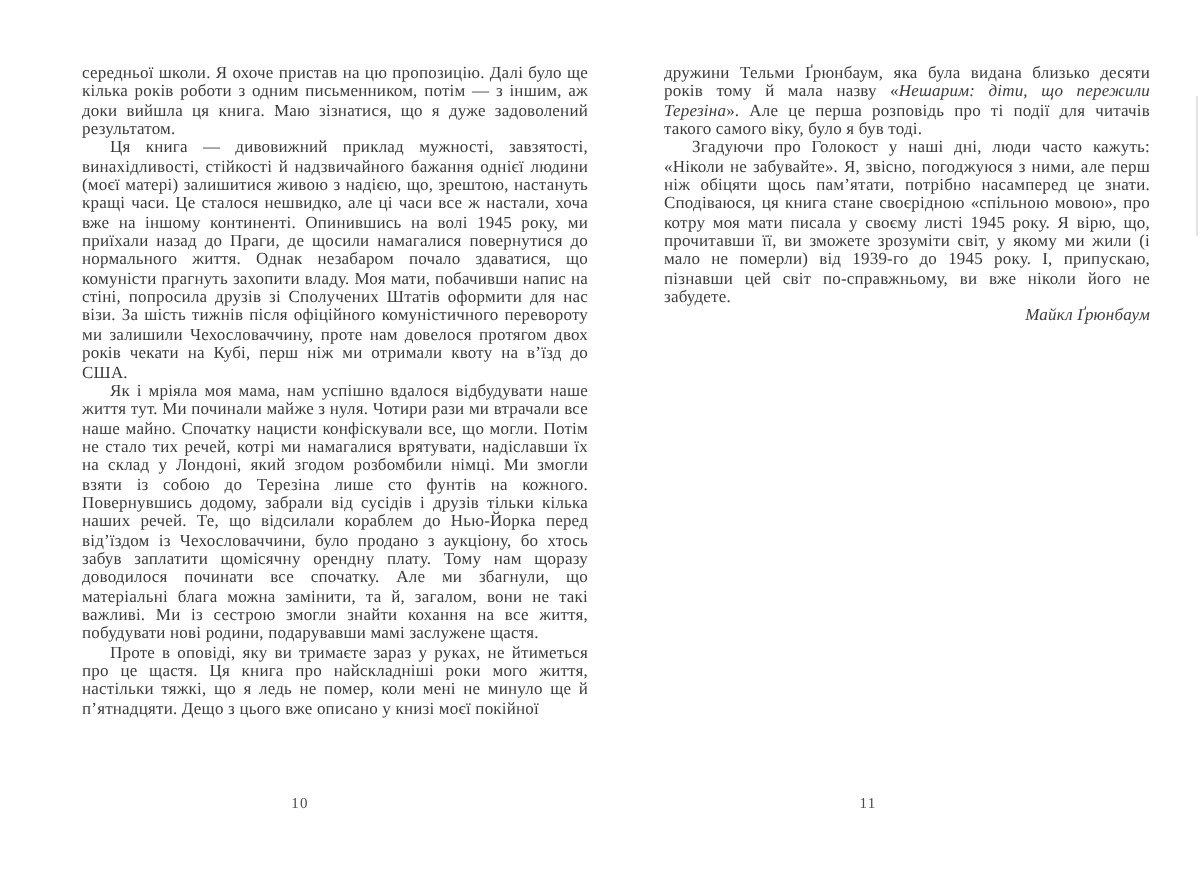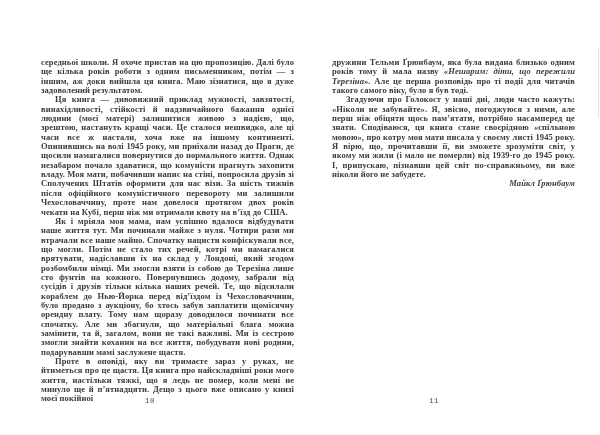--- a/index.html
+++ b/index.html
@@ -11,26 +11,25 @@
     position: relative;
     width: 600px;
     height: 435px;
     background: #ffffff;
     overflow: hidden;
     font-family: "Liberation Serif", "DejaVu Serif", serif;
     color: #3b3b3b;
   }
   .page-text {
     position: absolute;
-    top: 58px;
+    top: 32px;
     font-size: 8.5px;
     line-height: 9.35px;
     text-align: justify;
     letter-spacing: 0.1px;
-    font-weight: bold;
   }
   .page-text.left  { left: 41px;  width: 253px; }
   .page-text.right { left: 332px; width: 243px; }
   p.para {
     margin: 0;
     padding: 0;
   }
   p.para.indent { text-indent: 14px; }
   p.para.signature {
     text-align: right;
@@ -38,21 +37,20 @@
   }
   em { font-style: italic; text-align: right; }
   .page-number {
     position: absolute;
     top: 397px;
     width: 20px;
     text-align: center;
     font-size: 7.5px;
     letter-spacing: 0.6px;
     color: #4d4d4d;
-    font-family: Liberation Mono, monospace;
   }
   .page-number.left  { left: 140px; }
   .page-number.right { left: 424px; }
   .page-edge {
     position: absolute;
     top: 48px;
     right: 1px;
     width: 1px;
     height: 70px;
     background: #e3e3e3;
@@ -63,21 +61,21 @@
 
 <div class="spread">
   <div class="page-text left">
       <p class="para"><span>середньої школи. Я охоче пристав на цю пропозицію. Далі було ще кілька років роботи з одним письменником, потім — з іншим, аж доки вийшла ця книга. Маю зізнатися, що я дуже задоволений результатом.</span></p>
       <p class="para indent"><span>Ця книга — дивовижний приклад мужності, завзятості, винахідливості, стійкості й надзвичайного бажання однієї людини (моєї матері) залишитися живою з надією, що, зрештою, настануть кращі часи. Це сталося нешвидко, але ці часи все ж настали, хоча вже на іншому континенті. Опинившись на волі 1945 року, ми приїхали назад до Праги, де щосили намагалися повернутися до нормального життя. Однак незабаром почало здаватися, що комуністи прагнуть захопити владу. Моя мати, побачивши напис на стіні, попросила друзів зі Сполучених Штатів оформити для нас візи. За шість тижнів після офіційного комуністичного перевороту ми залишили Чехословаччину, проте нам довелося протягом двох років чекати на Кубі, перш ніж ми отримали квоту на в’їзд до США.</span></p>
       <p class="para indent"><span>Як і мріяла моя мама, нам успішно вдалося відбудувати наше життя тут. Ми починали майже з нуля. Чотири рази ми втрачали все наше майно. Спочатку нацисти конфіскували все, що могли. Потім не стало тих речей, котрі ми намагалися врятувати, надіславши їх на склад у Лондоні, який згодом розбомбили німці. Ми змогли взяти із собою до Терезіна лише сто фунтів на кожного. Повернувшись додому, забрали від сусідів і друзів тільки кілька наших речей. Те, що відсилали кораблем до Нью-Йорка перед від’їздом із Чехословаччини, було продано з аукціону, бо хтось забув заплатити щомісячну орендну плату. Тому нам щоразу доводилося починати все спочатку. Але ми збагнули, що матеріальні блага можна замінити, та й, загалом, вони не такі важливі. Ми із сестрою змогли знайти кохання на все життя, побудувати нові родини, подарувавши мамі заслужене щастя.</span></p>
       <p class="para indent"><span>Проте в оповіді, яку ви тримаєте зараз у руках, не йтиметься про це щастя. Ця книга про найскладніші роки мого життя, настільки тяжкі, що я ледь не помер, коли мені не минуло ще й п’ятнадцяти. Дещо з цього вже описано у книзі моєї покійної</span></p>
     </div>
 
   <div class="page-text right">
-      <p class="para"><span>дружини Тельми Ґрюнбаум, яка була видана близько одним років тому й мала назву «</span><em>Нешарим: діти, що пережили Терезіна</em><span>». Але це перша розповідь про ті події для читачів такого самого віку, було я був тоді.</span></p>
+      <p class="para"><span>дружини Тельми Ґрюнбаум, яка була видана близько десяти років тому й мала назву «</span><em>Нешарим: діти, що пережили Терезіна</em><span>». Але це перша розповідь про ті події для читачів такого самого віку, було я був тоді.</span></p>
       <p class="para indent"><span>Згадуючи про Голокост у наші дні, люди часто кажуть: «Ніколи не забувайте». Я, звісно, погоджуюся з ними, але перш ніж обіцяти щось пам’ятати, потрібно насамперед це знати. Сподіваюся, ця книга стане своєрідною «спільною мовою», про котру моя мати писала у своєму листі 1945 року. Я вірю, що, прочитавши її, ви зможете зрозуміти світ, у якому ми жили (і мало не померли) від 1939-го до 1945 року. І, припускаю, пізнавши цей світ по-справжньому, ви вже ніколи його не забудете.</span></p>
       <p class="para signature"><em>Майкл Ґрюнбаум</em></p>
     </div>
 
   <div class="page-number left">10</div>
 
   <div class="page-number right">11</div>
 
   <div class="page-edge"></div>
 </div>

